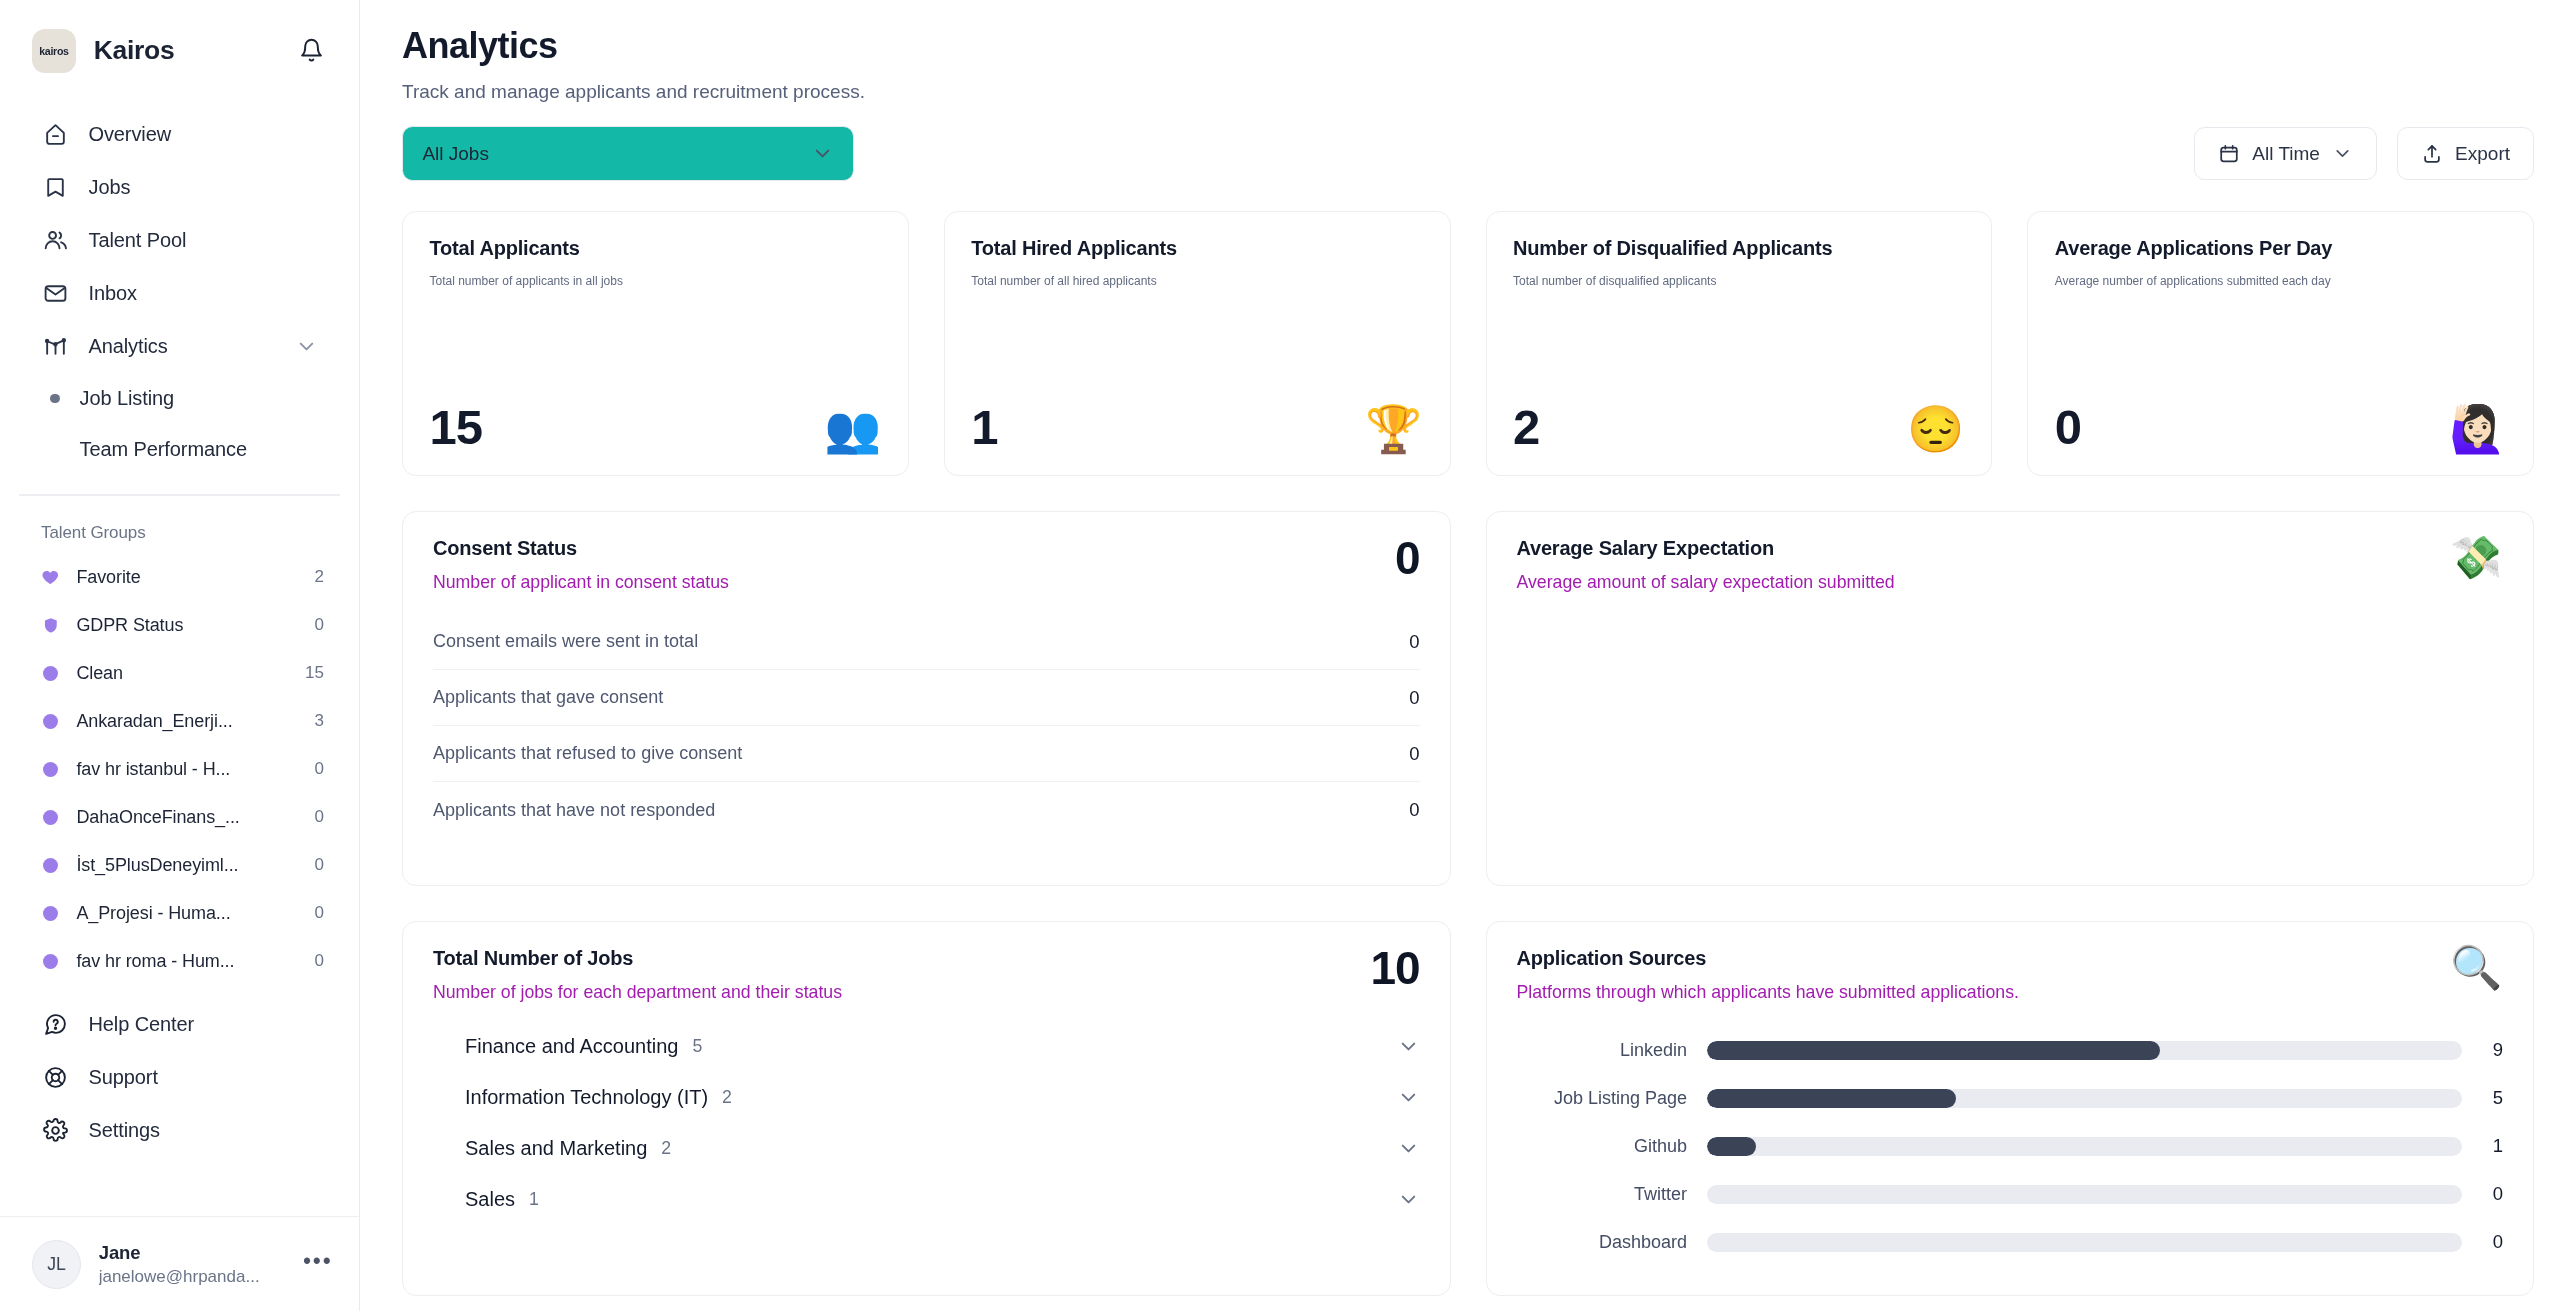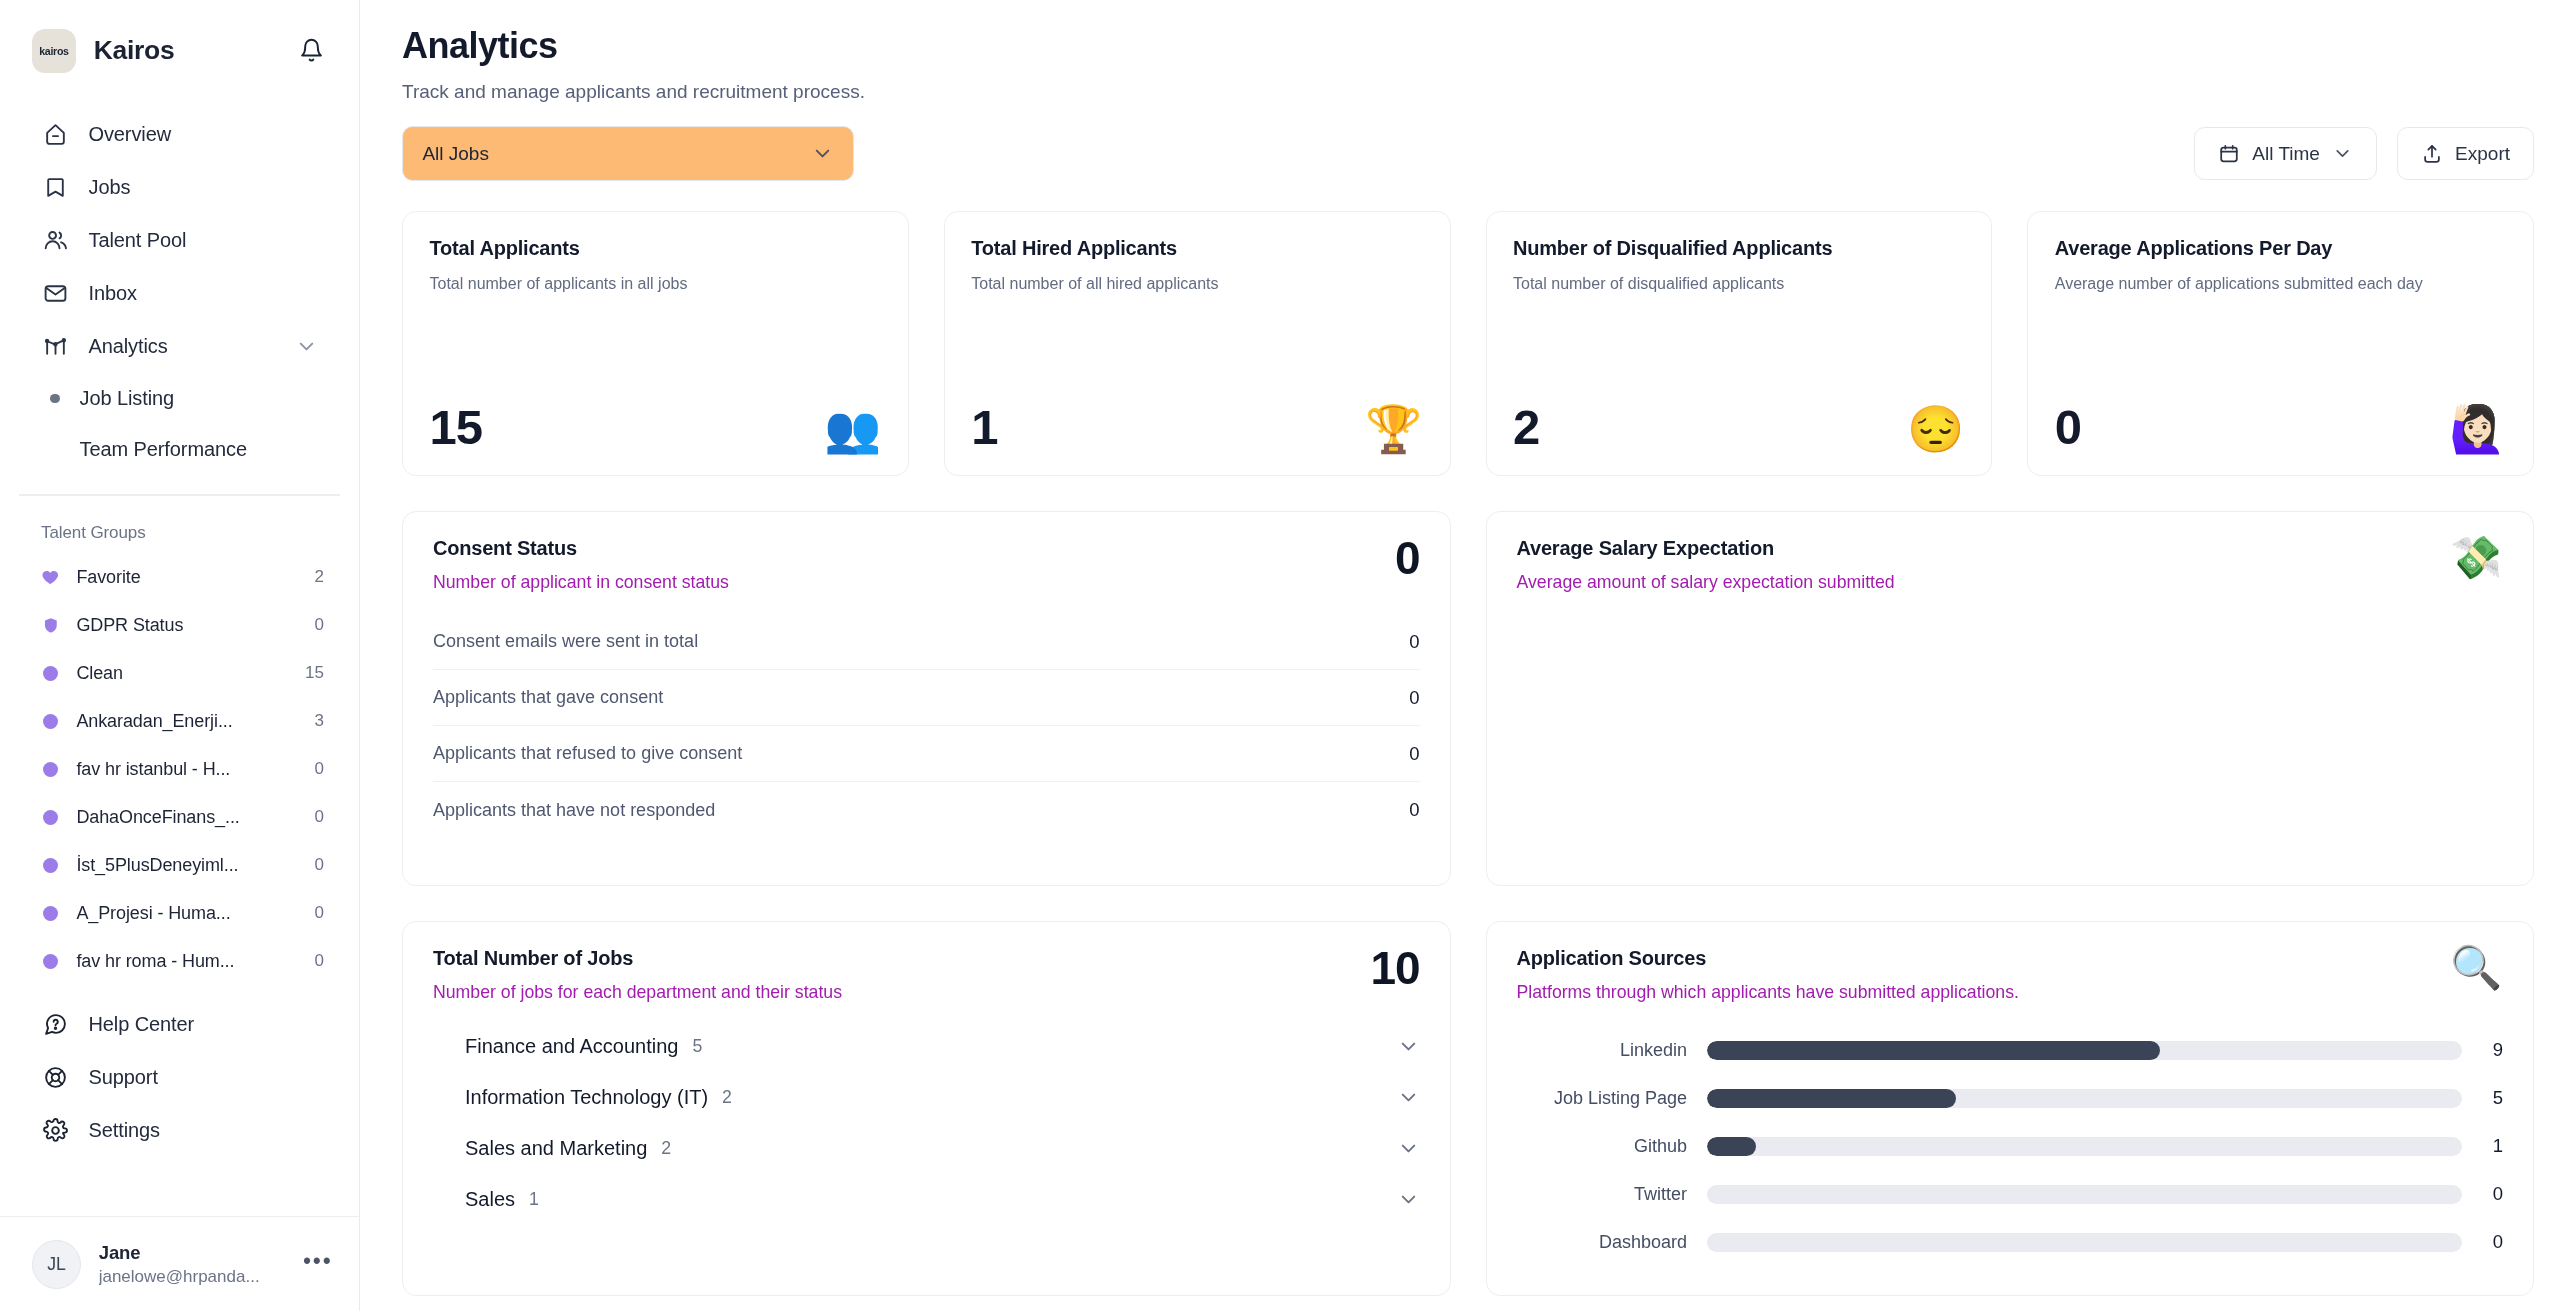--- a/index.html
+++ b/index.html
@@ -82,37 +82,37 @@
   }
 
   
   .main { flex: 1; height: 1312px; overflow: hidden; padding: 25px 35px 0 35px; background:#fff; position:relative;}
   .page-title { font-size: 36px; font-weight: 700; color:#131a2b; letter-spacing:-0.5px; margin-left: 7px;}
   .page-sub { font-size: 19px; color:#57607a; margin-top: 14px; margin-left: 7px; }
 
   .filter-row { display:flex; align-items:center; margin-top: 23px; margin-left: 7px;}
   .jobs-select {
     width: 452px; height: 55px; border:1.8px solid #e6e8ee; border-radius: 10.6px;
-    display:flex; align-items:center; padding: 0 19.4px; cursor:pointer; background:#fdba74;
+    display:flex; align-items:center; padding: 0 19.4px; cursor:pointer; background:#14b8a6;
   }
   .jobs-select .v { font-size: 19px; color:#1d2435; }
   .jobs-select .cv { margin-left:auto; }
   .right-ctrls { margin-left:auto; display:flex; gap: 19.4px; margin-right: 7px;}
   .btn {
     height: 53px; border:1.8px solid #e6e8ee; border-radius: 10.6px; background:#fff;
     display:flex; align-items:center; gap: 12.4px; padding: 0 23px; cursor:pointer;
     font-size: 19px; color:#2b3347;
   }
 
   
   .grid4 { display:grid; grid-template-columns: repeat(4, 1fr); gap: 35px; margin-top: 30px; padding: 0 7px;}
   .card { background:#fff; border: 1.8px solid #eceef2; border-radius: 14px; }
   .stat-card { padding: 25px 26.5px 23px 26.5px; height: 265px; display:flex; flex-direction:column; }
   .stat-title { font-size: 20px; font-weight: 700; color:#131a2b; letter-spacing:-0.2px;}
-  .stat-desc { font-size: 16px; color:#626b82; margin-top: 12.4px; line-height: 1.5; }
+  .stat-desc { font-size: 12px; color:#626b82; margin-top: 12.4px; line-height: 1.5; }
   .stat-bottom { margin-top:auto; display:flex; align-items:flex-end; justify-content:space-between; }
   .stat-value { font-size: 49px; font-weight: 700; color:#131a2b; line-height:1; letter-spacing:-0.9px;}
   .stat-emoji { font-size: 46px; line-height:1; }
 
   .grid2 { display:grid; grid-template-columns: 1fr 1fr; gap: 35px; margin-top: 35px; padding: 0 7px;}
   .panel { padding: 25px 30px 26.5px 30px; height: 375px; display:flex; flex-direction:column;}
   .panel-head { display:flex; align-items:flex-start; }
   .panel-title { font-size: 20px; font-weight:700; color:#131a2b; letter-spacing:-0.2px; }
   .panel-desc { font-size: 17.7px; color:#a21caf; margin-top: 12.4px; }
   .panel-big { font-size: 46px; font-weight:700; color:#0e1524; line-height: 0.95; letter-spacing:-1.1px;}

